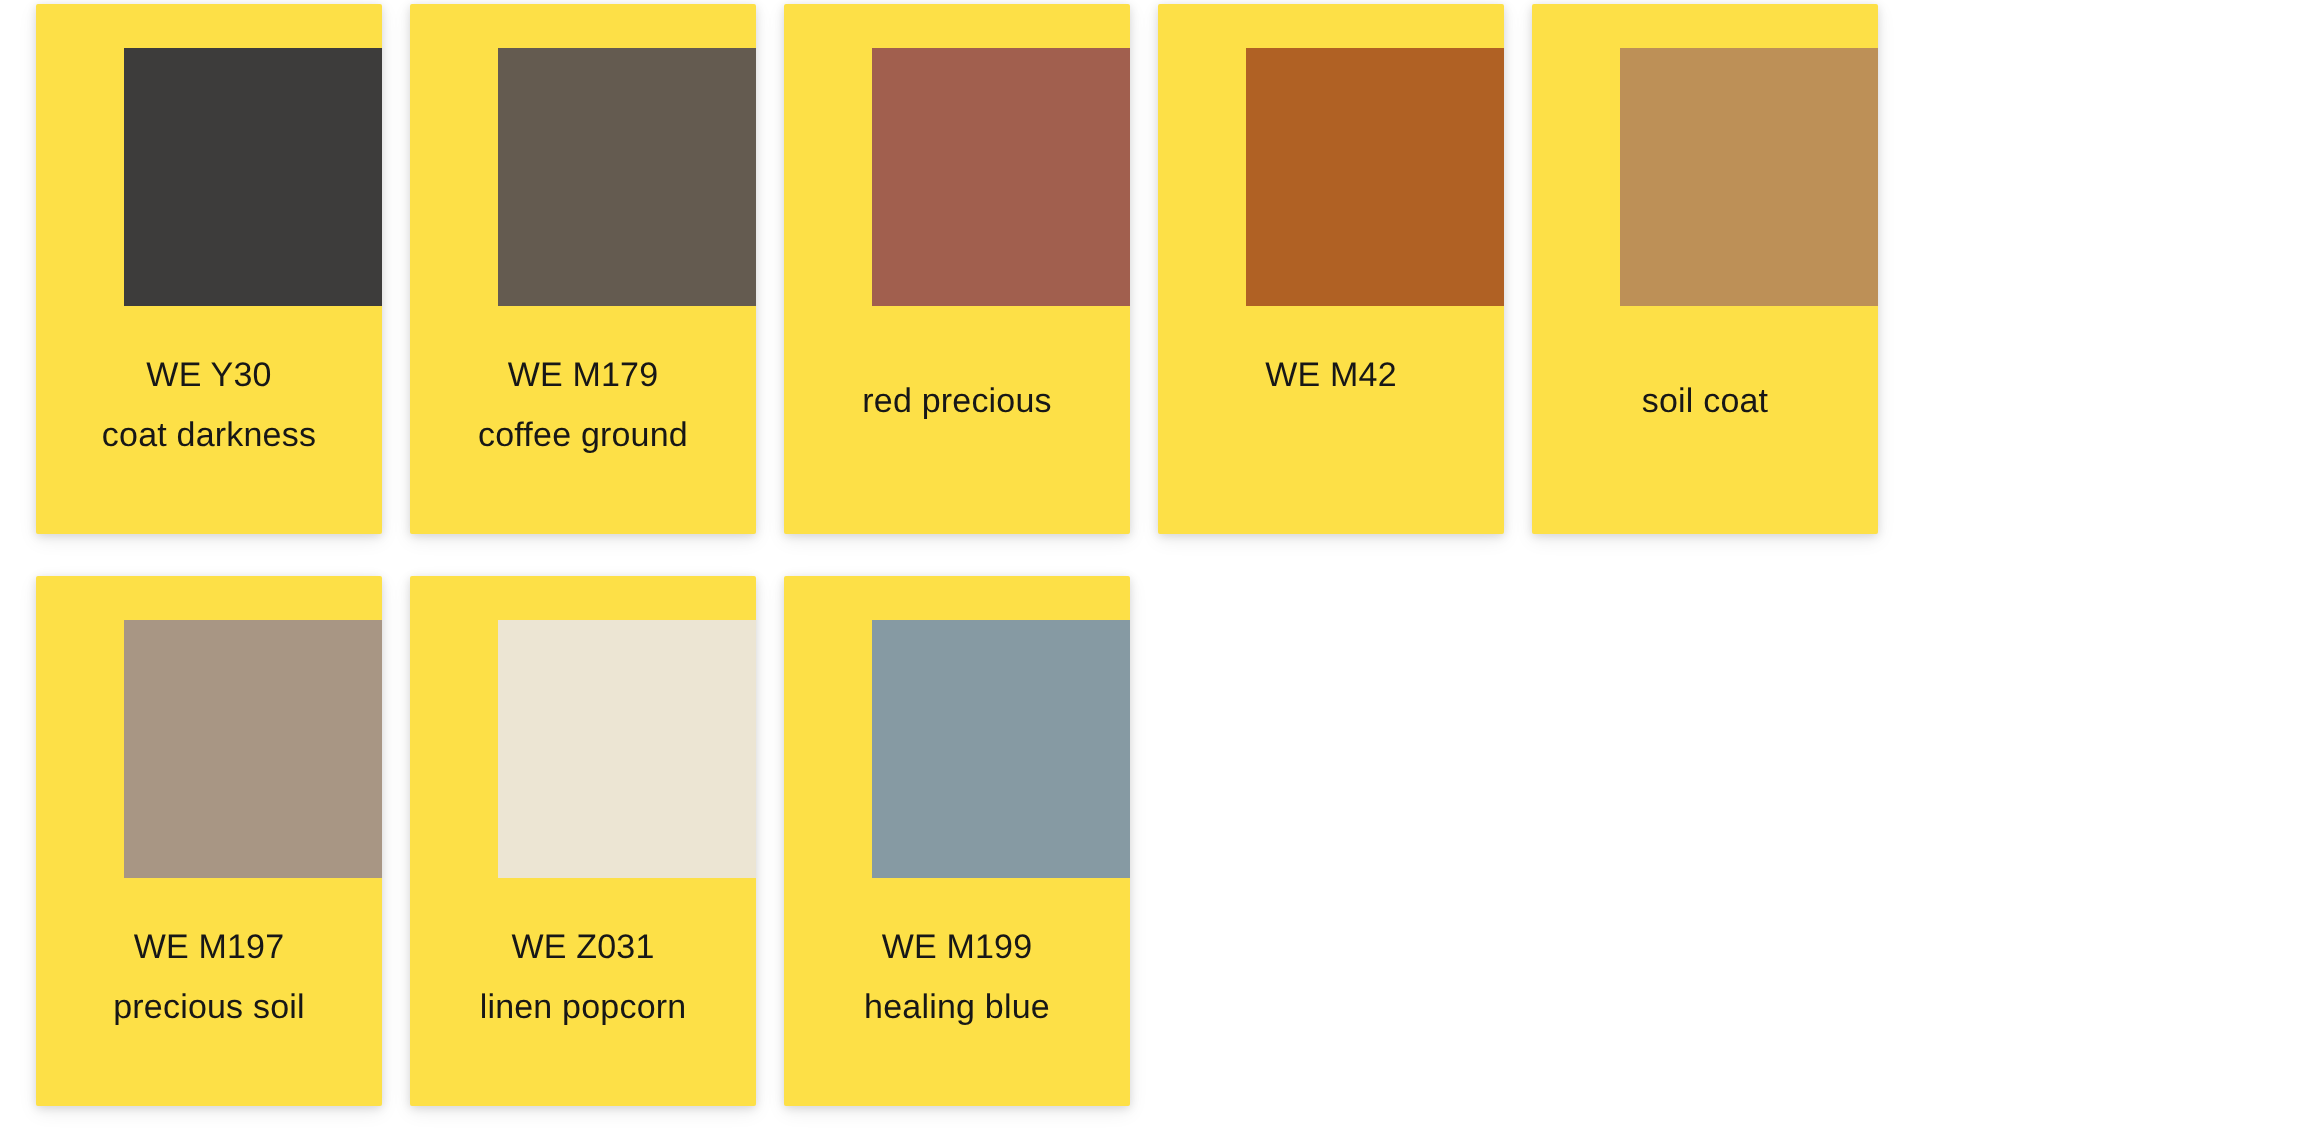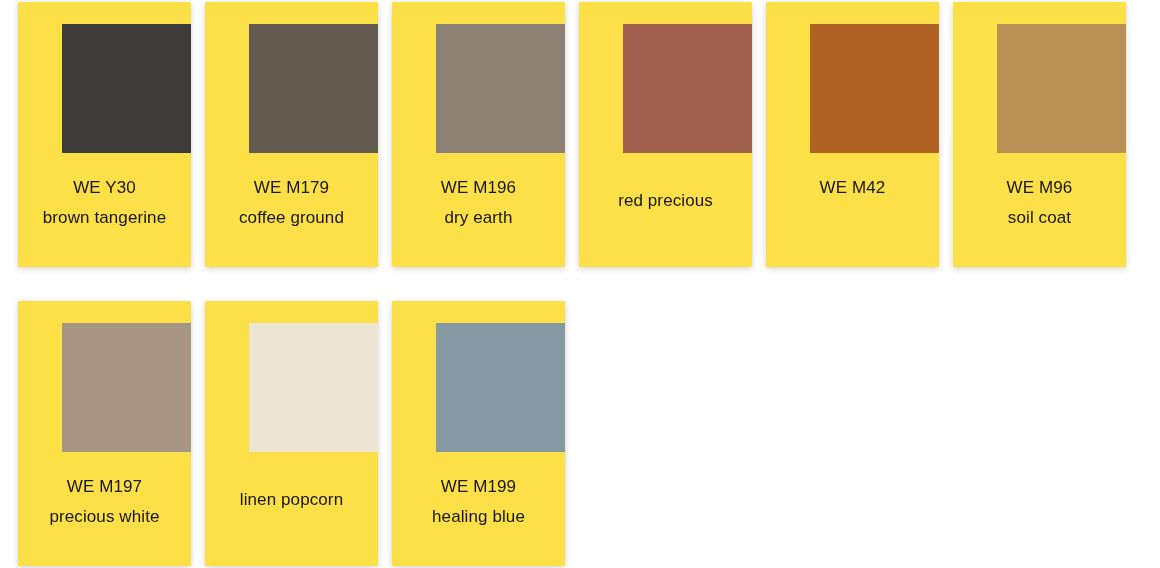--- a/index.html
+++ b/index.html
@@ -25,21 +25,21 @@
     align-items: flex-start;
     width: 1160px;
     box-sizing: border-box;
   }
   .row-1 {
     padding-left: 18px;
     padding-top: 2px;
   }
   .row-2 {
     padding-left: 18px;
-    padding-top: 34px;
+    padding-top: 21px;
   }
   .swatch-card {
     background: #fde047;
     width: 173px;
     height: 265px;
     margin-right: 14px;
     box-sizing: border-box;
     box-shadow: 0 1px 5px rgba(0,0,0,0.13), 0 3px 10px rgba(0,0,0,0.07);
     display: flex;
     flex-direction: column;
@@ -77,68 +77,61 @@
 </style>
 </head>
 <body>
 
 <div id="palette-root">
   <div class="swatch-row row-1">
       <div class="swatch-card">
         <div class="swatch-chip" style="background: rgb(61, 60, 59);"></div>
         <div class="swatch-labels">
           <span class="swatch-code">WE Y30</span>
-          <span class="swatch-name">brown tangerine</span>
+          <span class="swatch-name">coat darkness</span>
         </div>
       </div>
       <div class="swatch-card">
         <div class="swatch-chip" style="background: rgb(100, 91, 80);"></div>
         <div class="swatch-labels">
           <span class="swatch-code">WE M179</span>
           <span class="swatch-name">coffee ground</span>
-        </div>
-      </div>
-      <div class="swatch-card">
-        <div class="swatch-chip" style="background: rgb(141, 129, 118);"></div>
-        <div class="swatch-labels">
-          <span class="swatch-code">WE M196</span>
-          <span class="swatch-name">dry earth</span>
         </div>
       </div>
       <div class="swatch-card">
         <div class="swatch-chip" style="background: rgb(161, 95, 78);"></div>
         <div class="swatch-labels">
           <span class="swatch-name">red precious</span>
         </div>
       </div>
       <div class="swatch-card">
         <div class="swatch-chip" style="background: rgb(176, 97, 36);"></div>
         <div class="swatch-labels">
           <span class="swatch-code">WE M42</span>
         </div>
       </div>
       <div class="swatch-card">
         <div class="swatch-chip" style="background: rgb(189, 144, 87);"></div>
         <div class="swatch-labels">
-          <span class="swatch-code">WE M96</span>
           <span class="swatch-name">soil coat</span>
         </div>
       </div>
     </div>
   <div class="swatch-row row-2">
       <div class="swatch-card">
         <div class="swatch-chip" style="background: rgb(168, 150, 132);"></div>
         <div class="swatch-labels">
           <span class="swatch-code">WE M197</span>
-          <span class="swatch-name">precious white</span>
+          <span class="swatch-name">precious soil</span>
         </div>
       </div>
       <div class="swatch-card">
         <div class="swatch-chip" style="background: rgb(236, 229, 211);"></div>
         <div class="swatch-labels">
+          <span class="swatch-code">WE Z031</span>
           <span class="swatch-name">linen popcorn</span>
         </div>
       </div>
       <div class="swatch-card">
         <div class="swatch-chip" style="background: rgb(134, 154, 163);"></div>
         <div class="swatch-labels">
           <span class="swatch-code">WE M199</span>
           <span class="swatch-name">healing blue</span>
         </div>
       </div>

